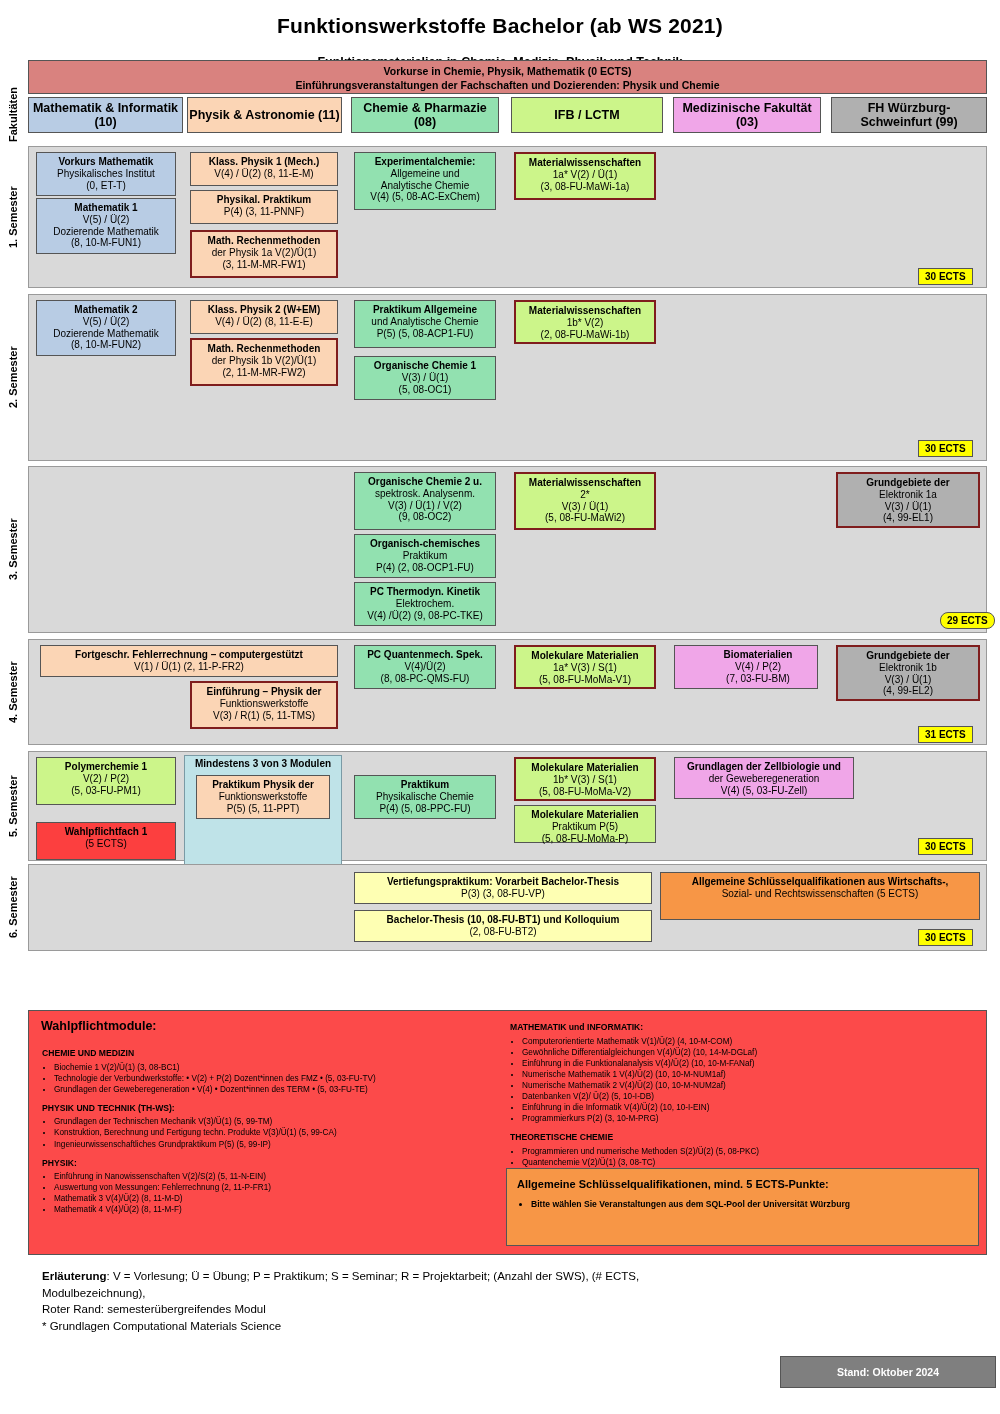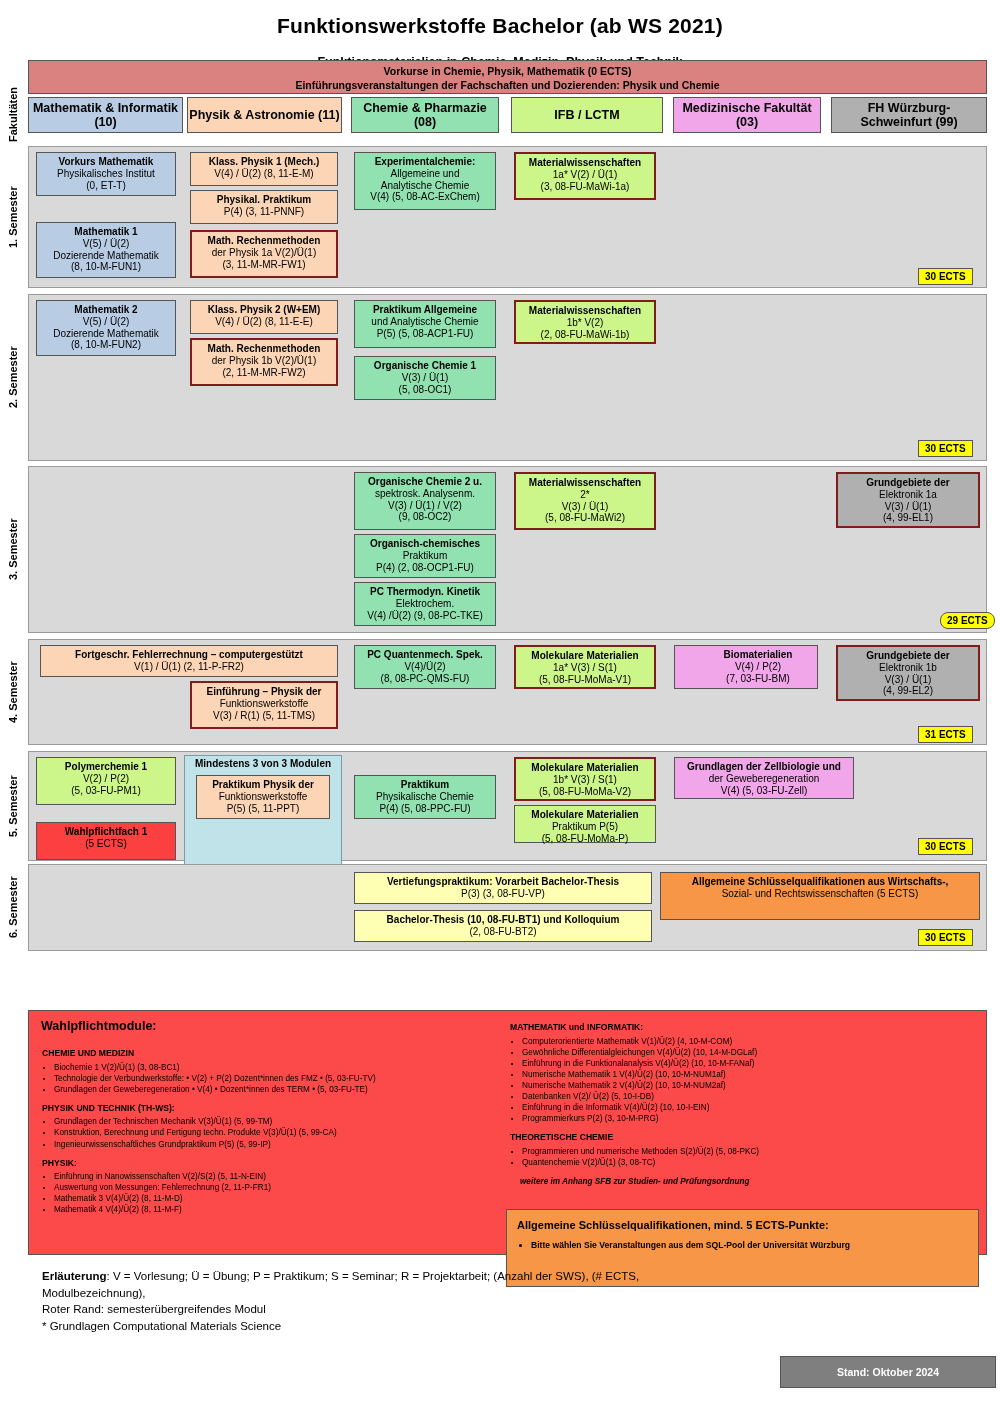--- a/index.html
+++ b/index.html
@@ -95,21 +95,21 @@
     background:#fc4a4a;border:1px solid #555;box-sizing:border-box;
   }
   .wahl-title{font-size:12.5px;font-weight:bold;padding:8px 0 0 12px;}
   .col{position:absolute;font-size:8.2px;line-height:1.35;}
   .col h4{font-size:8.6px;margin:0 0 2px 0;font-weight:bold;}
   .col ul{margin:0 0 8px 0;padding-left:12px;}
   .col li{margin:0;}
   .sql-box{
     position:absolute;left:506px;top:1168px;width:473px;height:78px;
     background:#f79646;border:1px solid #555;box-sizing:border-box;
-    font-size:10.5px;padding:9px 10px;margin-top:41px;
+    font-size:10.5px;padding:9px 10px;
   }
   .sql-box b{display:block;margin-bottom:9px;font-size:11px;}
   .sql-box ul{margin:0;padding-left:14px;font-size:8.6px;font-weight:bold;}
 
   .legend{
     position:absolute;left:42px;top:1268px;width:700px;
     font-size:11.5px;line-height:1.45;
   }
   .stand{
     position:absolute;left:780px;top:1356px;width:216px;height:32px;
@@ -144,21 +144,21 @@
   <div class="fak c-orange" style="left:187px;width:155px;">Physik &amp; Astronomie (11)</div>
   <div class="fak c-green" style="left:351px;width:148px;">Chemie &amp; Pharmazie (08)</div>
   <div class="fak c-lgreen" style="left:511px;width:152px;">IFB / LCTM</div>
   <div class="fak c-pink" style="left:673px;width:148px;">Medizinische Fakultät (03)</div>
   <div class="fak c-gray" style="left:831px;width:156px;">FH Würzburg-Schweinfurt (99)</div>
 
   <div class="semrow" style="top:146px;height:142px;"></div>
   <div class="semlabel" style="top:146px;height:142px;width:22px;">1. Semester</div>
 
   <div class="box c-blue" style="left:36px;top:152px;width:140px;height:44px;"><b>Vorkurs Mathematik</b><br>Physikalisches Institut<br>(0, ET-T)</div>
-  <div class="box c-blue" style="left:36px;top:222px;width:140px;height:56px;"><b>Mathematik 1</b><br>V(5) / Ü(2)<br>Dozierende Mathematik<br>(8, 10-M-FUN1)</div>
+  <div class="box c-blue" style="left:36px;top:198px;width:140px;height:56px;"><b>Mathematik 1</b><br>V(5) / Ü(2)<br>Dozierende Mathematik<br>(8, 10-M-FUN1)</div>
   <div class="box c-orange" style="left:190px;top:152px;width:148px;height:34px;"><b>Klass. Physik 1 (Mech.)</b><br>V(4) / Ü(2) (8, 11-E-M)</div>
   <div class="box c-orange" style="left:190px;top:190px;width:148px;height:34px;"><b>Physikal. Praktikum</b><br>P(4) (3, 11-PNNF)</div>
   <div class="box c-orange redborder" style="left:190px;top:230px;width:148px;height:48px;"><b>Math. Rechenmethoden</b><br>der Physik 1a V(2)/Ü(1)<br>(3, 11-M-MR-FW1)</div>
   <div class="box c-green" style="left:354px;top:152px;width:142px;height:58px;"><b>Experimentalchemie:</b><br>Allgemeine und<br>Analytische Chemie<br>V(4) (5, 08-AC-ExChem)</div>
   <div class="box c-lgreen redborder" style="left:514px;top:152px;width:142px;height:48px;"><b>Materialwissenschaften</b><br>1a* V(2) / Ü(1)<br>(3, 08-FU-MaWi-1a)</div>
 
   <div class="ects" style="left:918px;top:268px;">30 ECTS</div>
 
   <div class="semrow" style="top:294px;height:167px;"></div>
   <div class="semlabel" style="top:294px;height:167px;width:22px;">2. Semester</div>

